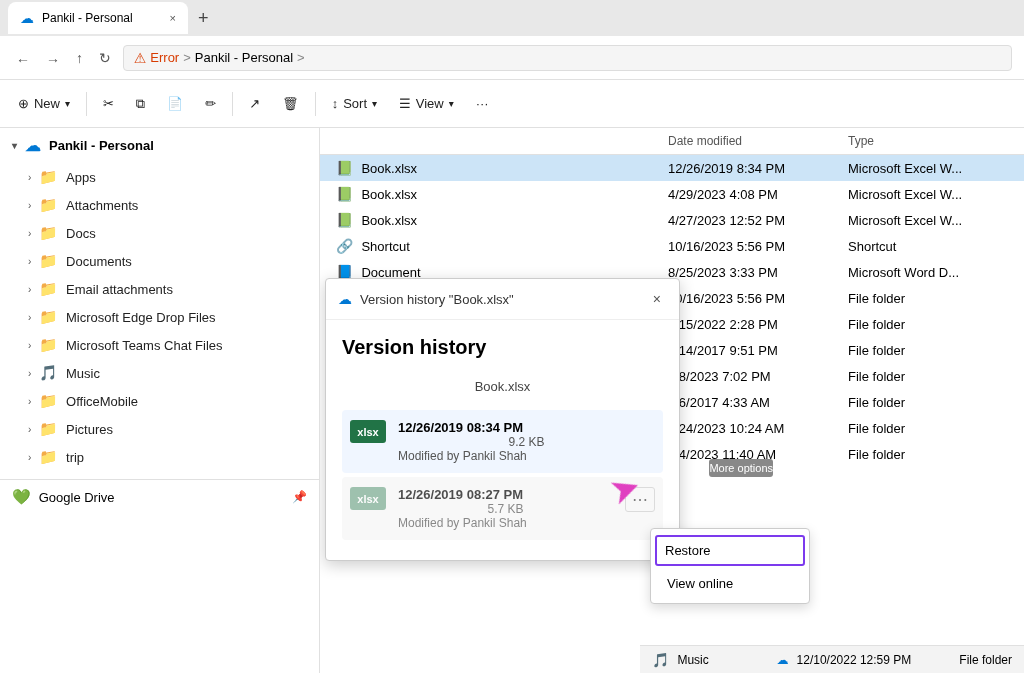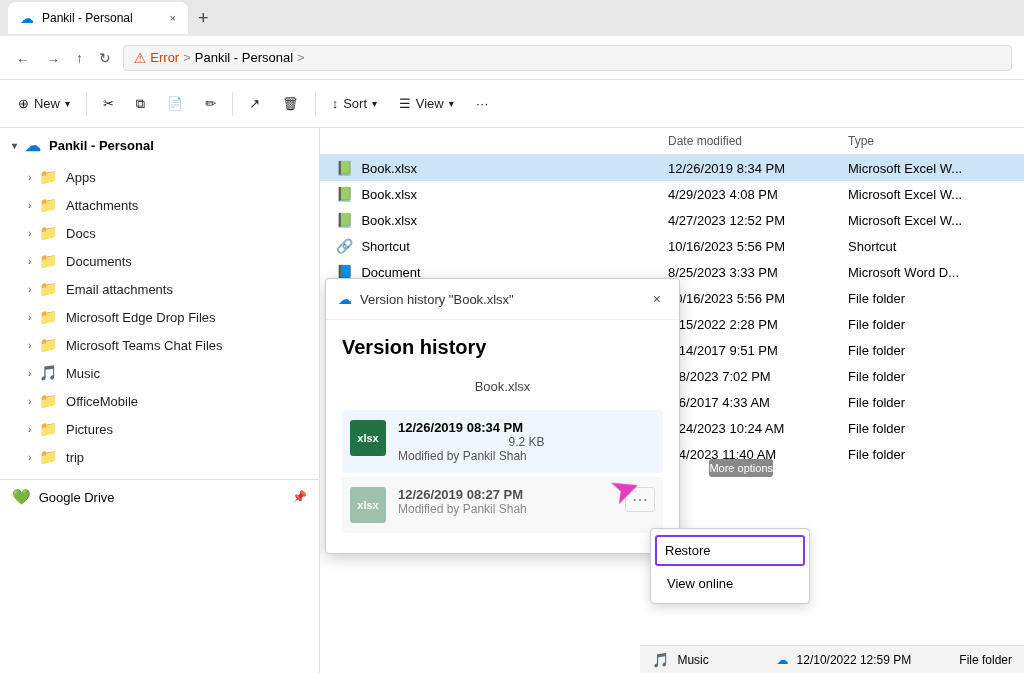--- a/index.html
+++ b/index.html
@@ -242,21 +242,21 @@
       gap: 12px;
       padding: 10px 8px;
       border-radius: 4px;
       margin-bottom: 4px;
       position: relative;
     }
     .version-item.selected-version { background: #f0f6ff; }
     .version-item.dimmed { opacity: 0.7; }
     .version-icon {
       width: 36px;
-      height: 36px;
+      height: 23px;
       background: #217346;
       border-radius: 3px;
       display: flex;
       align-items: center;
       justify-content: center;
       color: #fff;
       font-size: 11px;
       font-weight: 700;
       flex-shrink: 0;
     }
@@ -616,20 +616,21 @@
               <div class="version-author">Modified by Pankil Shah</div>
             </div>
           </div>
 
           <div class="version-item dimmed" style="position:relative; background:#f5f5f5;">
             <div class="version-icon" style="opacity:0.6;">
               <span>xlsx</span>
             </div>
             <div class="version-info">
               <div class="version-date">12/26/2019 08:27 PM</div>
+              <div class="version-size">5.7 KB</div>
               <div class="version-author">Modified by Pankil Shah</div>
             </div>
             <button class="version-dots-btn" style="border: 1px solid #ccc;">
               <span>⋯</span>
             </button>
 
             <div class="more-options-label" style="right:-110px; top:-18px;">
               <span>More options</span>
             </div>
           </div>

